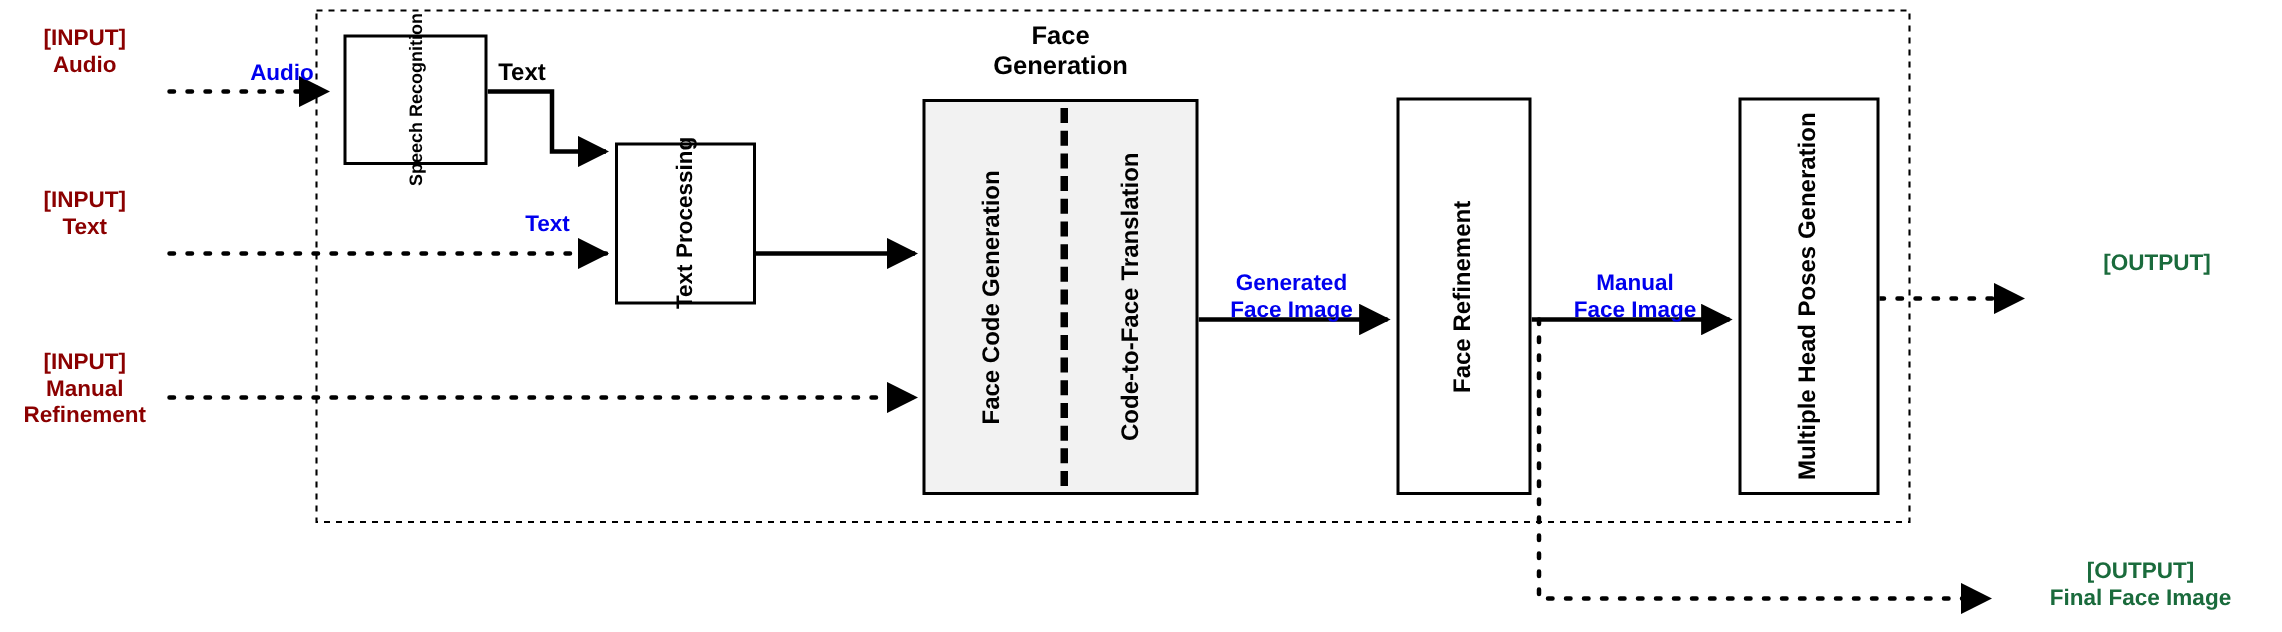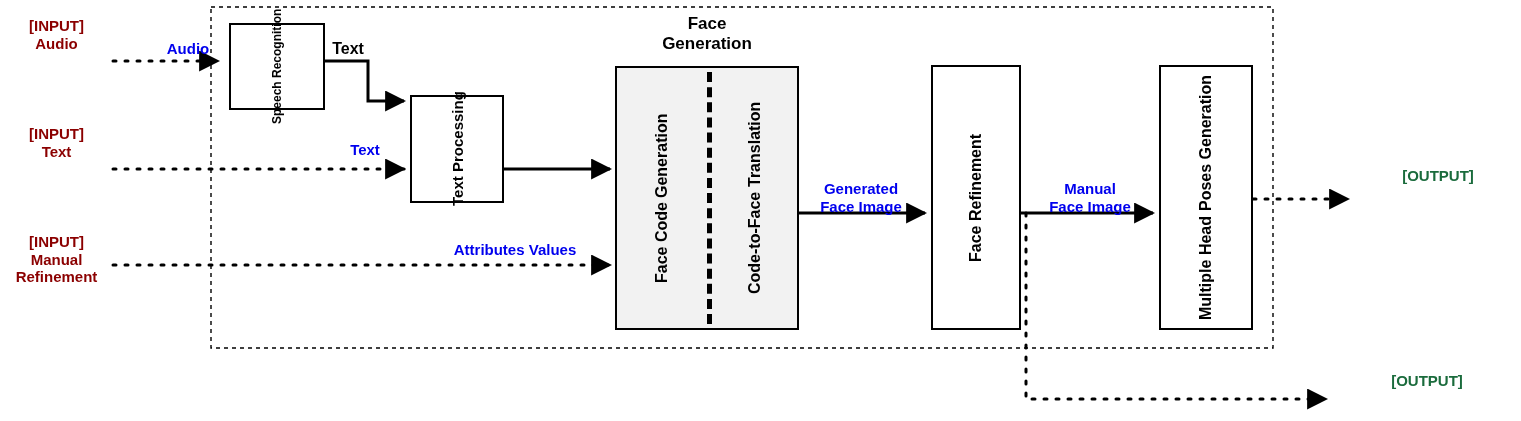--- a/index.html
+++ b/index.html
@@ -80,30 +80,30 @@
     <div>Manual</div>
     <div>Refinement</div>
   </div>
 
   <div class="lbl output-lbl" style="left:1355px;top:167px;width:166px;">
     <div>[OUTPUT]</div>
   </div>
 
   <div class="lbl output-lbl" style="left:1333px;top:372px;width:188px;">
     <div>[OUTPUT]</div>
+    <div>Final Face Image</div>
   </div>
 
   <div class="lbl blue-lbl" style="left:146px;top:40px;width:84px;">Audio</div>
 
   <div class="lbl black-lbl" style="left:325px;top:40px;width:46px;">Text</div>
 
   <div class="lbl blue-lbl" style="left:330px;top:141px;width:70px;">Text</div>
 
 
-  <div class="lbl blue-lbl" style="left:420px;top:241px;width:190px;">Attributes Values</div>
 
   <div class="lbl blue-lbl" style="left:799px;top:180px;width:124px;">
     <div>Generated</div>
     <div>Face Image</div>
   </div>
 
   <div class="lbl blue-lbl" style="left:1027px;top:180px;width:126px;">
     <div>Manual</div>
     <div>Face Image</div>
   </div>

